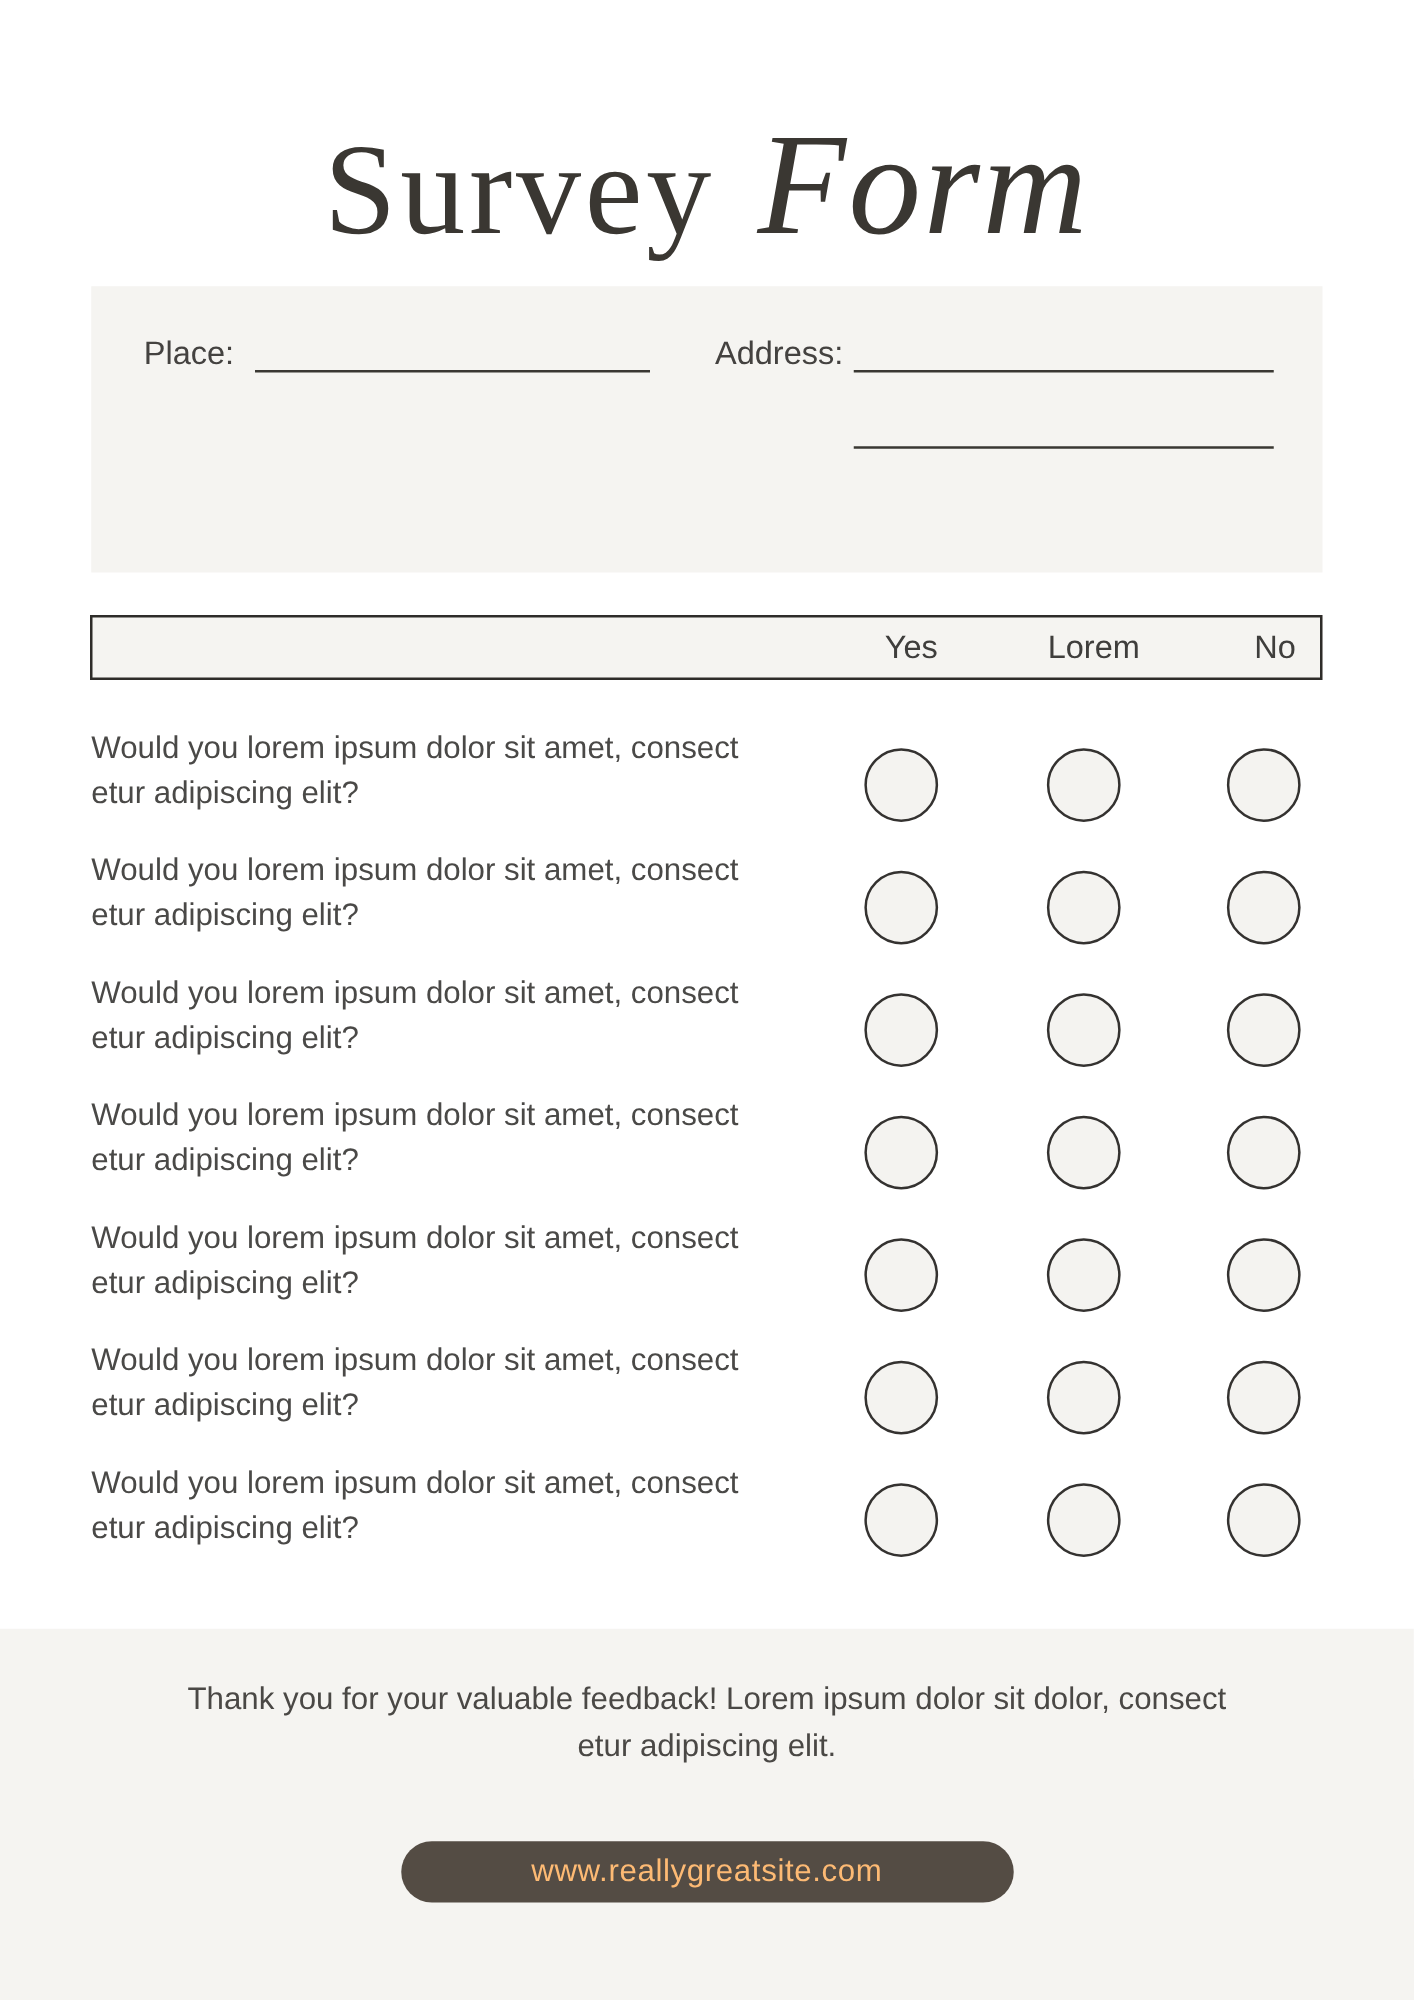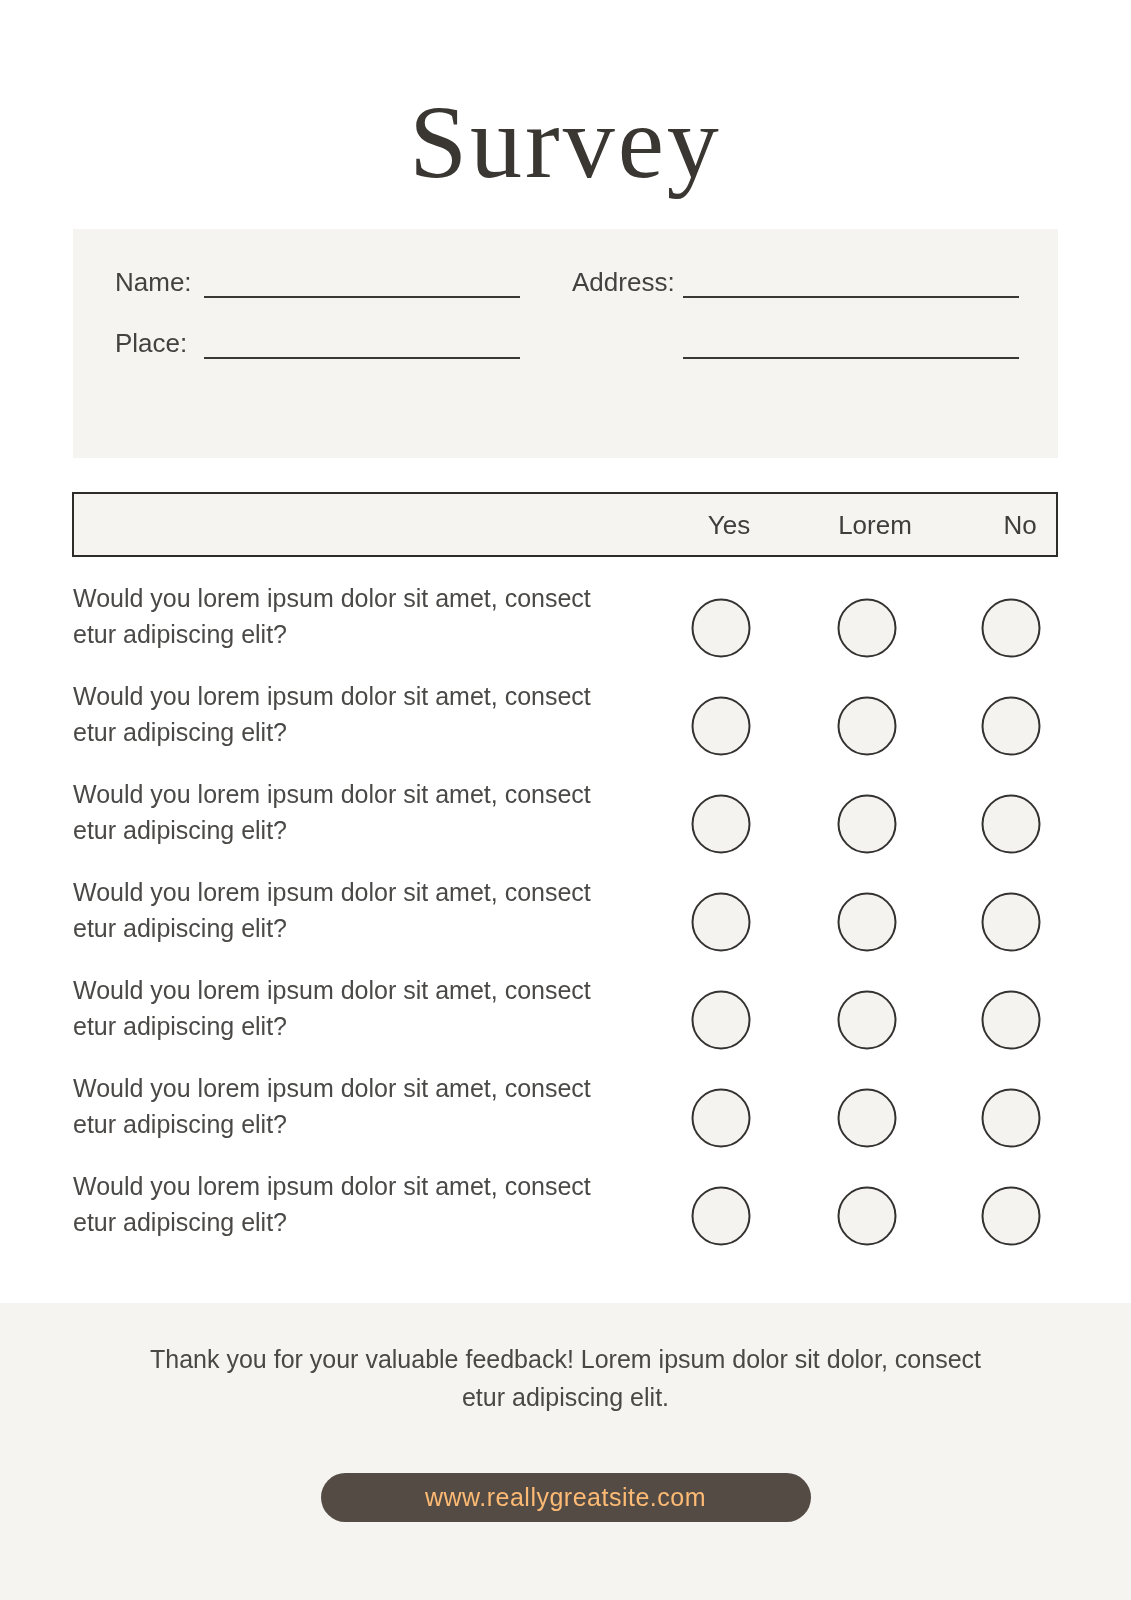--- a/index.html
+++ b/index.html
@@ -32,21 +32,21 @@
   .field-label{
     font-size:26px;color:#444240;white-space:nowrap;line-height:1;
   }
   .field-col.left .field-label{min-width:89px;}
   .field-col.right .field-label{min-width:111px;}
   .field-line{
     flex:1;height:0;border-bottom:2px solid #3a3833;transform:translateY(15px);
   }
   
   .table-header{
-    position:absolute;left:72px;top:492px;width:986px;height:65px;
+    position:absolute;left:72px;top:492px;width:986px;height:52px;
     background:#f5f4f1;border:2px solid #2e2c29;box-sizing:border-box;
   }
   .col-label{
     position:absolute;top:50%;transform:translate(-50%,-50%);
     font-size:26px;color:#3f3e3c;white-space:nowrap;
   }
   
   .questions{position:absolute;left:0;top:584px;width:100%;}
   .q-row{position:relative;height:98px;padding-left:36px;}
   .q-text{
@@ -71,28 +71,25 @@
     width:490px;height:49px;background:#544c44;border-radius:26px;
     display:flex;align-items:center;justify-content:center;
     font-size:25px;color:#fdba74;letter-spacing:0.5px;
   }
 </style>
 </head>
 <body>
 
 <div class="title-row">
   <span class="title-survey">Survey</span>
+  <span class="title-form">Form</span>
 </div>
 
 <div class="info-panel">
   <div class="field-col left">
-      <div class="field-row">
-        <span class="field-label">Name:</span>
-        <span class="field-line"></span>
-      </div>
       <div class="field-row">
         <span class="field-label">Place:</span>
         <span class="field-line"></span>
       </div>
     </div>
   <div class="field-col right">
       <div class="field-row">
         <span class="field-label">Address:</span>
         <span class="field-line"></span>
       </div>

